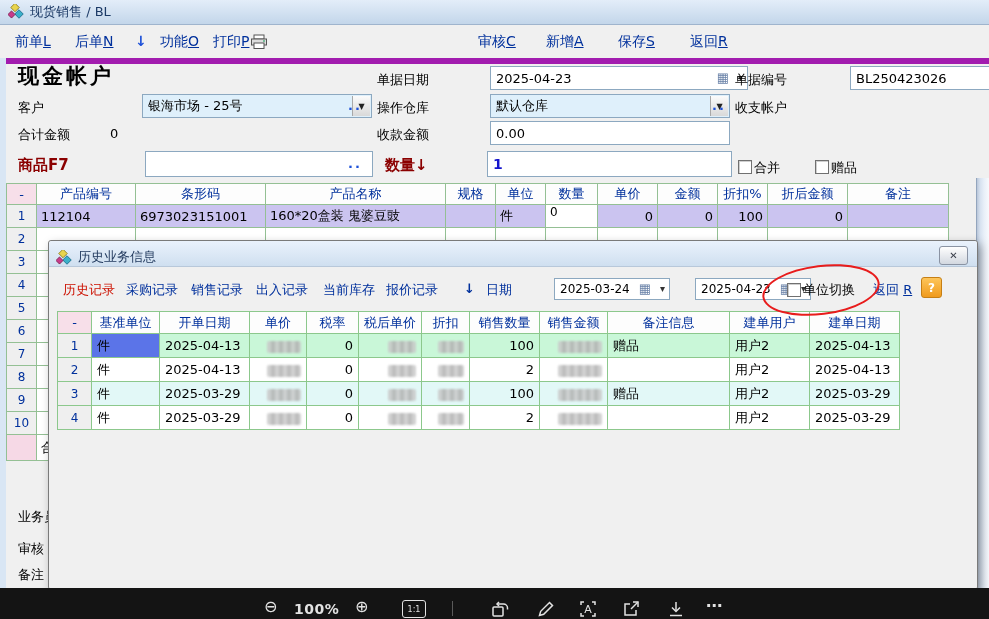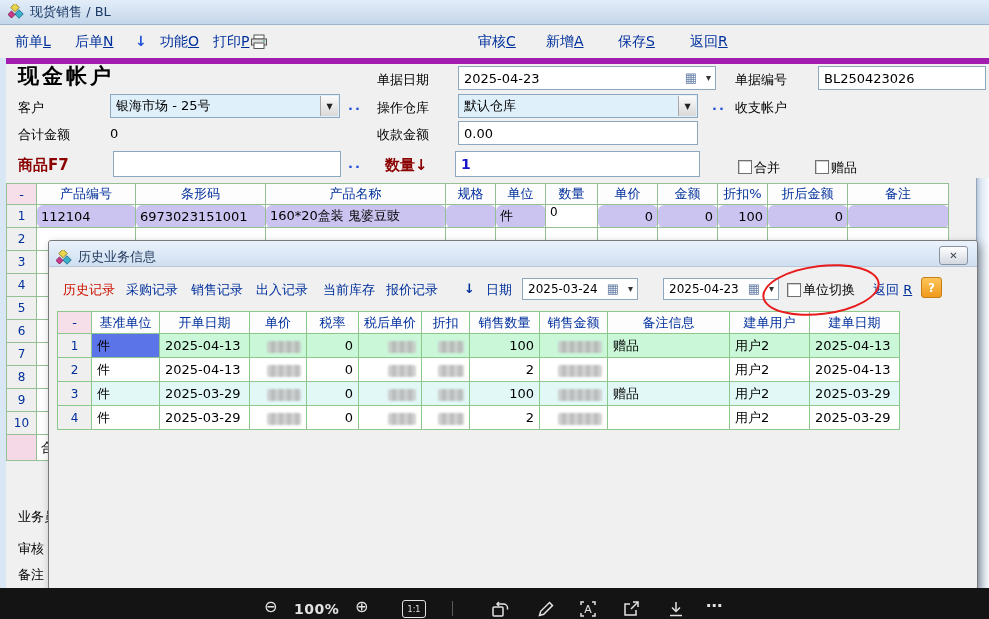--- a/index.html
+++ b/index.html
@@ -16,42 +16,42 @@
   
   .menubar{position:absolute;left:0;top:25px;width:989px;height:33px;background:#f0f0f0;
     border-bottom:6px solid #a21caf;}
   .tb-item{position:absolute;top:8px;font-size:14px;color:#00309c;cursor:default;white-space:nowrap;}
   .blue-arrow{color:#1c50d8;font-weight:bold;}
 
   
   .lbl{position:absolute;font-size:13px;color:#000;white-space:nowrap;}
   .form-title{position:absolute;left:18px;top:62px;font-size:21px;font-weight:bold;color:#000;letter-spacing:3px;}
   .field{position:absolute;height:24px;box-sizing:border-box;border:1px solid #8ca8c0;background:#fff;
-    font-size:13px;display:flex;align-items:center;padding:0 5px;}
+    font-size:13px;display:flex;align-items:center;padding:0 5px;margin-left:32px;}
   .field.blue{background:#dff0fb;text-align:right;}
   .combo-btn{position:absolute;right:1px;top:1px;bottom:1px;width:17px;
     background:linear-gradient(#fbfbfb,#d9d9d9);border-left:1px solid #a8a8a8;
     display:flex;align-items:center;justify-content:center;font-size:8px;color:#222;}
   .cal-ic{position:absolute;right:18px;top:3px;font-size:13px;color:#6a82a8;}
   .cal-caret{position:absolute;right:4px;top:5px;font-size:10px;color:#333;}
   .dots{position:absolute;font-size:13px;font-weight:bold;color:#1c50d8;letter-spacing:2px;}
   .darkred{color:#8b0000;font-weight:bold;font-size:15px;}
   .qtyval{color:#1414cc;font-weight:bold;font-size:14px;}
   .checkbox{position:absolute;width:12px;height:12px;background:#fff;border:1px solid #707070;
     box-shadow:inset 1px 1px 0 #cfcfcf;}
 
   
   #main-table{position:absolute;left:6px;top:183px;border-collapse:collapse;table-layout:fixed;width:942px;
     font-size:13px;background:#fff;}
   #main-table th,#main-table td{border:1px solid #94c094;overflow:hidden;white-space:nowrap;padding:0 4px;box-sizing:border-box;}
   #main-table th{height:21px;background:#fdfdfd;color:#00309c;font-weight:normal;text-align:center;}
   #main-table th:first-child{background:#f7dfe9;}
   #main-table td{height:23px;}
   #main-table td:first-child{background:#efefef;color:#00309c;text-align:center;font-size:12px;}
-  #main-table tr.sel td:not(:first-child){background:#cbc4f0;border-radius:6px;}
+  #main-table tr.sel td:not(:first-child){background:#cbc4f0;}
   #main-table tr.sel td:nth-child(7){background:#fff;text-align:left;vertical-align:top;font-size:12px;}
   #main-table td:nth-child(8),#main-table td:nth-child(9),
   #main-table td:nth-child(10),#main-table td:nth-child(11){text-align:right;}
   #main-table tr.total td{height:26px;}
   #main-table tr.total td:first-child{background:#f6d9e6;}
   .left-strip{position:absolute;left:0;top:58px;width:6px;height:530px;background:#d9e6f4;}
   .right-strip{position:absolute;left:976px;top:178px;width:13px;height:410px;
     background:linear-gradient(90deg,#b9c6d9 0px,#d6e1ef 3px,#e8eff8 7px,#fbfcfe 13px);
     border-left:1px solid #93a5bd;box-sizing:border-box;}
   .footer-lbl{position:absolute;font-size:13px;color:#000;}

